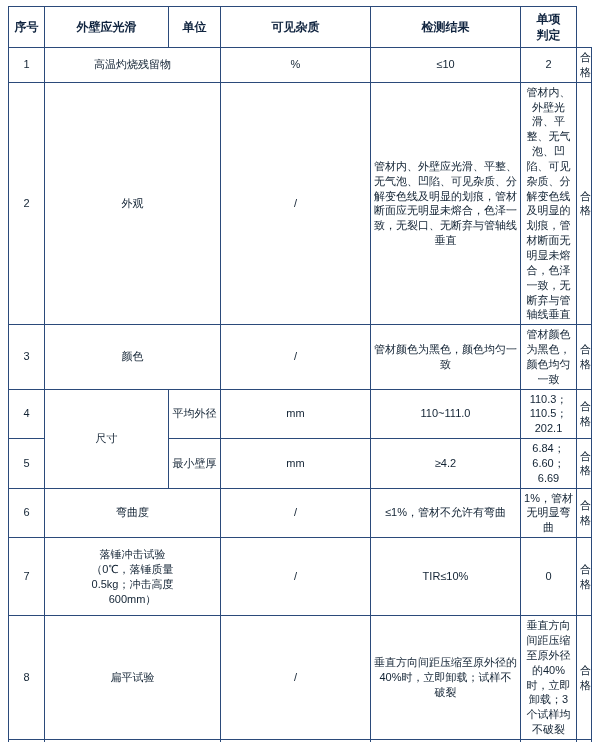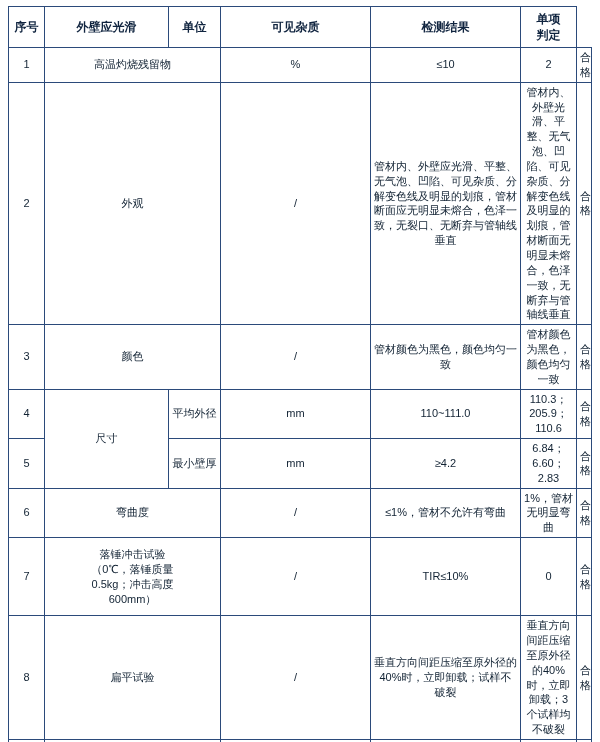--- a/index.html
+++ b/index.html
@@ -179,30 +179,30 @@
         <td class="cell-res faded">管材颜色为黑色，颜色均匀一致</td>
         <td class="cell-judge">合格</td>
       </tr>
 
       <tr style="height:32px">
         <td class="cell-no">4</td>
         <td class="group-label" rowspan="2">尺寸</td>
         <td class="item-sub">平均外径</td>
         <td class="cell-unit">mm</td>
         <td class="cell-req faded">110~111.0</td>
-        <td class="cell-res faded">110.3；205.9；110.6</td>
+        <td class="cell-res faded">110.3；110.5；202.1</td>
         <td class="cell-judge">合格</td>
       </tr>
 
       <tr style="height:32px">
         <td class="cell-no">5</td>
         <td class="item-sub">最小壁厚</td>
         <td class="cell-unit">mm</td>
         <td class="cell-req faded">≥4.2</td>
-        <td class="cell-res faded">6.84；6.60；2.83</td>
+        <td class="cell-res faded">6.84；6.60；6.69</td>
         <td class="cell-judge">合格</td>
       </tr>
 
       <tr style="height:34px">
         <td class="cell-no">6</td>
         <td class="cell-item" colspan="2">弯曲度</td>
         <td class="cell-unit">/</td>
         <td class="cell-req faded">≤1%，管材不允许有弯曲</td>
         <td class="cell-res faded">1%，管材无明显弯曲</td>
         <td class="cell-judge">合格</td>

